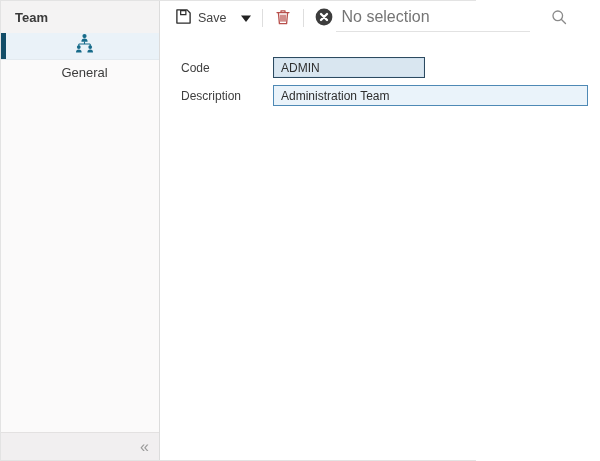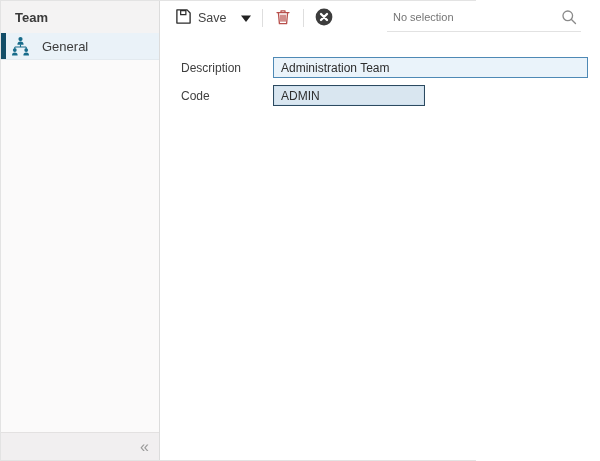--- a/index.html
+++ b/index.html
@@ -35,20 +35,21 @@
   .side-item {
     position: relative;
     height: 27px;
     display: flex;
     align-items: center;
     padding-left: 9px;
     gap: 11px;
     font-size: 13px;
     color: #3c3c3c;
     cursor: pointer;
+    flex-direction: column;
   }
   .side-item.selected {
     background: #eaf2f8;
     border-bottom: 1px solid #e3eaef;
   }
   .side-item.selected .accent-bar {
     position: absolute;
     left: 0; top: 0; bottom: 0;
     width: 5px;
     background: #124d68;
@@ -72,21 +73,21 @@
     cursor: pointer;
     user-select: none;
   }
 
   
   .main { flex: 1; display: flex; flex-direction: column; background: #fff; }
   .toolbar {
     height: 34px;
     display: flex;
     align-items: center;
-    justify-content: space-between;
+    justify-content: flex-start;
     padding: 0 7px 0 12px;
   }
   .tool-group { display: flex; align-items: center; gap: 8px; }
   .tool-btn {
     background: none; border: none; cursor: pointer;
     display: inline-flex; align-items: center; gap: 6px;
     padding: 2px 3px; font-family: inherit;
   }
   .save-label { font-size: 12.5px; color: #444; }
   .toolbar-divider { width: 1px; height: 18px; background: #dedede; }
@@ -94,21 +95,21 @@
     display: flex;
     align-items: center;
     width: 194px;
     height: 27px;
     border-bottom: 1px solid #e2e2e2;
     padding: 0 2px 2px 6px;
   }
   .search-input {
     flex: 1;
     border: none; outline: none; background: transparent;
-    font-family: inherit; font-size: 11px; color: #555;
+    font-family: inherit; font-size: 16px; color: #555;
   }
   .search-input::placeholder { color: #757575; opacity: 1; }
   .search-icon-wrap { display: inline-flex; padding: 0 2px; cursor: pointer; }
 
   .page-title {
     margin: 13px 0 0 21px;
     font-size: 13.5px;
     font-weight: bold;
     color: #2596d1;
     letter-spacing: 0.2px;
@@ -232,22 +233,22 @@
             <circle cx="7.2" cy="7.2" r="5.1" fill="none" stroke="#8a8a8a" stroke-width="1.4"></circle>
             <path d="M11.1 11.1 L15.4 15.4" stroke="#8a8a8a" stroke-width="1.4" stroke-linecap="round"></path>
           </svg>
         </span>
       </div>
     </div>
 
 
     <div class="form">
       <div class="form-row">
+        <label class="form-label">Code</label>
+        <input class="field field-code" type="text" value="ADMIN" style="">
+      </div>
+      <div class="form-row">
         <label class="form-label">Description</label>
         <input class="field field-desc" type="text" value="Administration Team" style="">
       </div>
-      <div class="form-row">
-        <label class="form-label">Code</label>
-        <input class="field field-code" type="text" value="ADMIN" style="">
-      </div>
     </div>
   </main>
 </div>
 
 </body></html>

